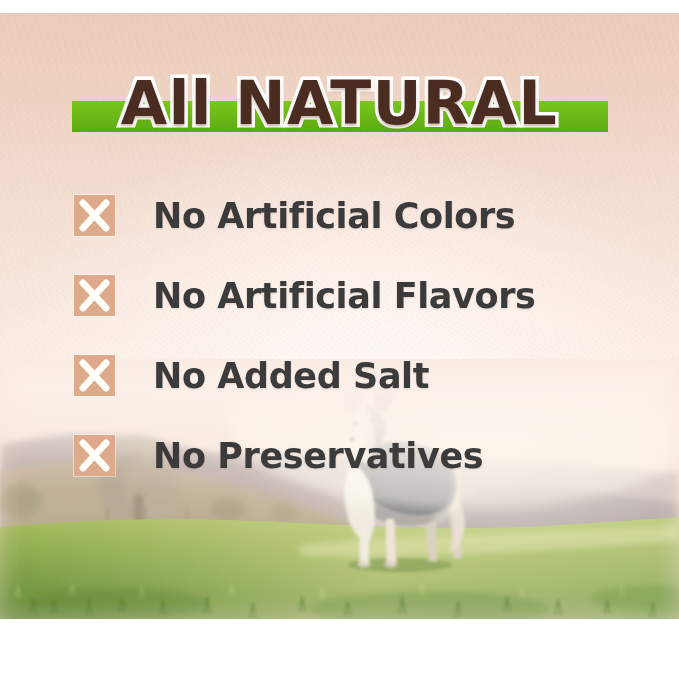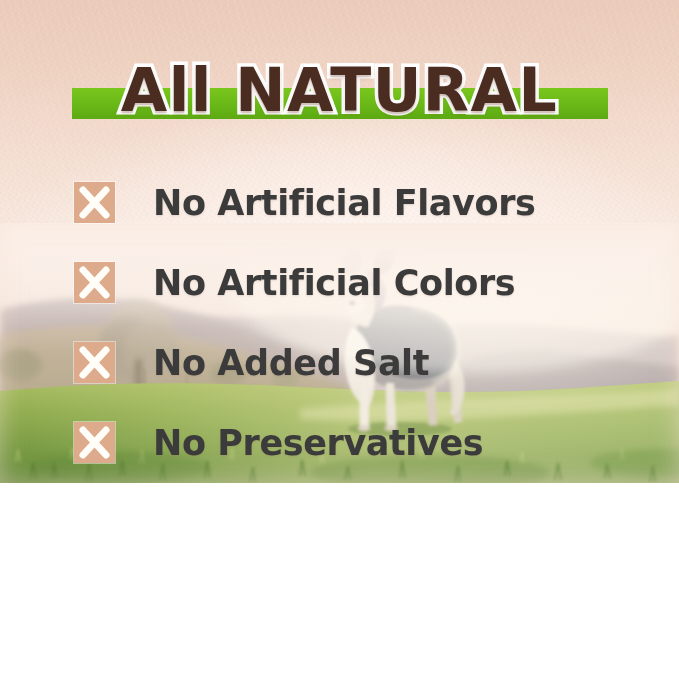--- a/index.html
+++ b/index.html
@@ -3,24 +3,25 @@
 <meta charset="utf-8">
 <style>
   html, body {
     margin: 0;
     padding: 0;
     background: #ffffff;
   }
   #poster {
     position: relative;
     width: 679px;
-    height: 483px;
+    height: 606px;
     overflow: hidden;
     font-family: "Liberation Sans", sans-serif;
     background-color: #fde047;
+    margin-top: 13px;
   }
 
   
   .bg-base {
     position: absolute;
     inset: 0;
     background:
       radial-gradient(ellipse 78% 58% at 52% 62%, rgba(255,250,248,0.96) 0%, rgba(255,246,241,0.72) 38%, rgba(250,228,216,0.10) 72%, rgba(245,218,203,0) 100%),
       linear-gradient(180deg, #eccdbc 0%, #f0d4c4 14%, #f6e2d6 34%, #faeee6 55%, #fbf1ea 74%, #f7e7dd 92%, #f2dbce 100%);
   }
@@ -343,30 +344,30 @@
   </div>
 
   <div class="claims">
 
     <div class="claim-row">
       <span class="claim-icon">
         <svg viewBox="0 0 41 41" xmlns="http://www.w3.org/2000/svg" aria-hidden="true">
           <path d="M9 8 L32 33 M32 8 L9 33" stroke="#fffdf8" stroke-width="7" stroke-linecap="round" fill="none"></path>
         </svg>
       </span>
-      <span class="claim-label">No Artificial Flavors</span>
+      <span class="claim-label">No Artificial Colors</span>
     </div>
 
     <div class="claim-row">
       <span class="claim-icon">
         <svg viewBox="0 0 41 41" xmlns="http://www.w3.org/2000/svg" aria-hidden="true">
           <path d="M9 8 L32 33 M32 8 L9 33" stroke="#fffdf8" stroke-width="7" stroke-linecap="round" fill="none"></path>
         </svg>
       </span>
-      <span class="claim-label">No Artificial Colors</span>
+      <span class="claim-label">No Artificial Flavors</span>
     </div>
 
     <div class="claim-row">
       <span class="claim-icon">
         <svg viewBox="0 0 41 41" xmlns="http://www.w3.org/2000/svg" aria-hidden="true">
           <path d="M9 8 L32 33 M32 8 L9 33" stroke="#fffdf8" stroke-width="7" stroke-linecap="round" fill="none"></path>
         </svg>
       </span>
       <span class="claim-label">No Added Salt</span>
     </div>

